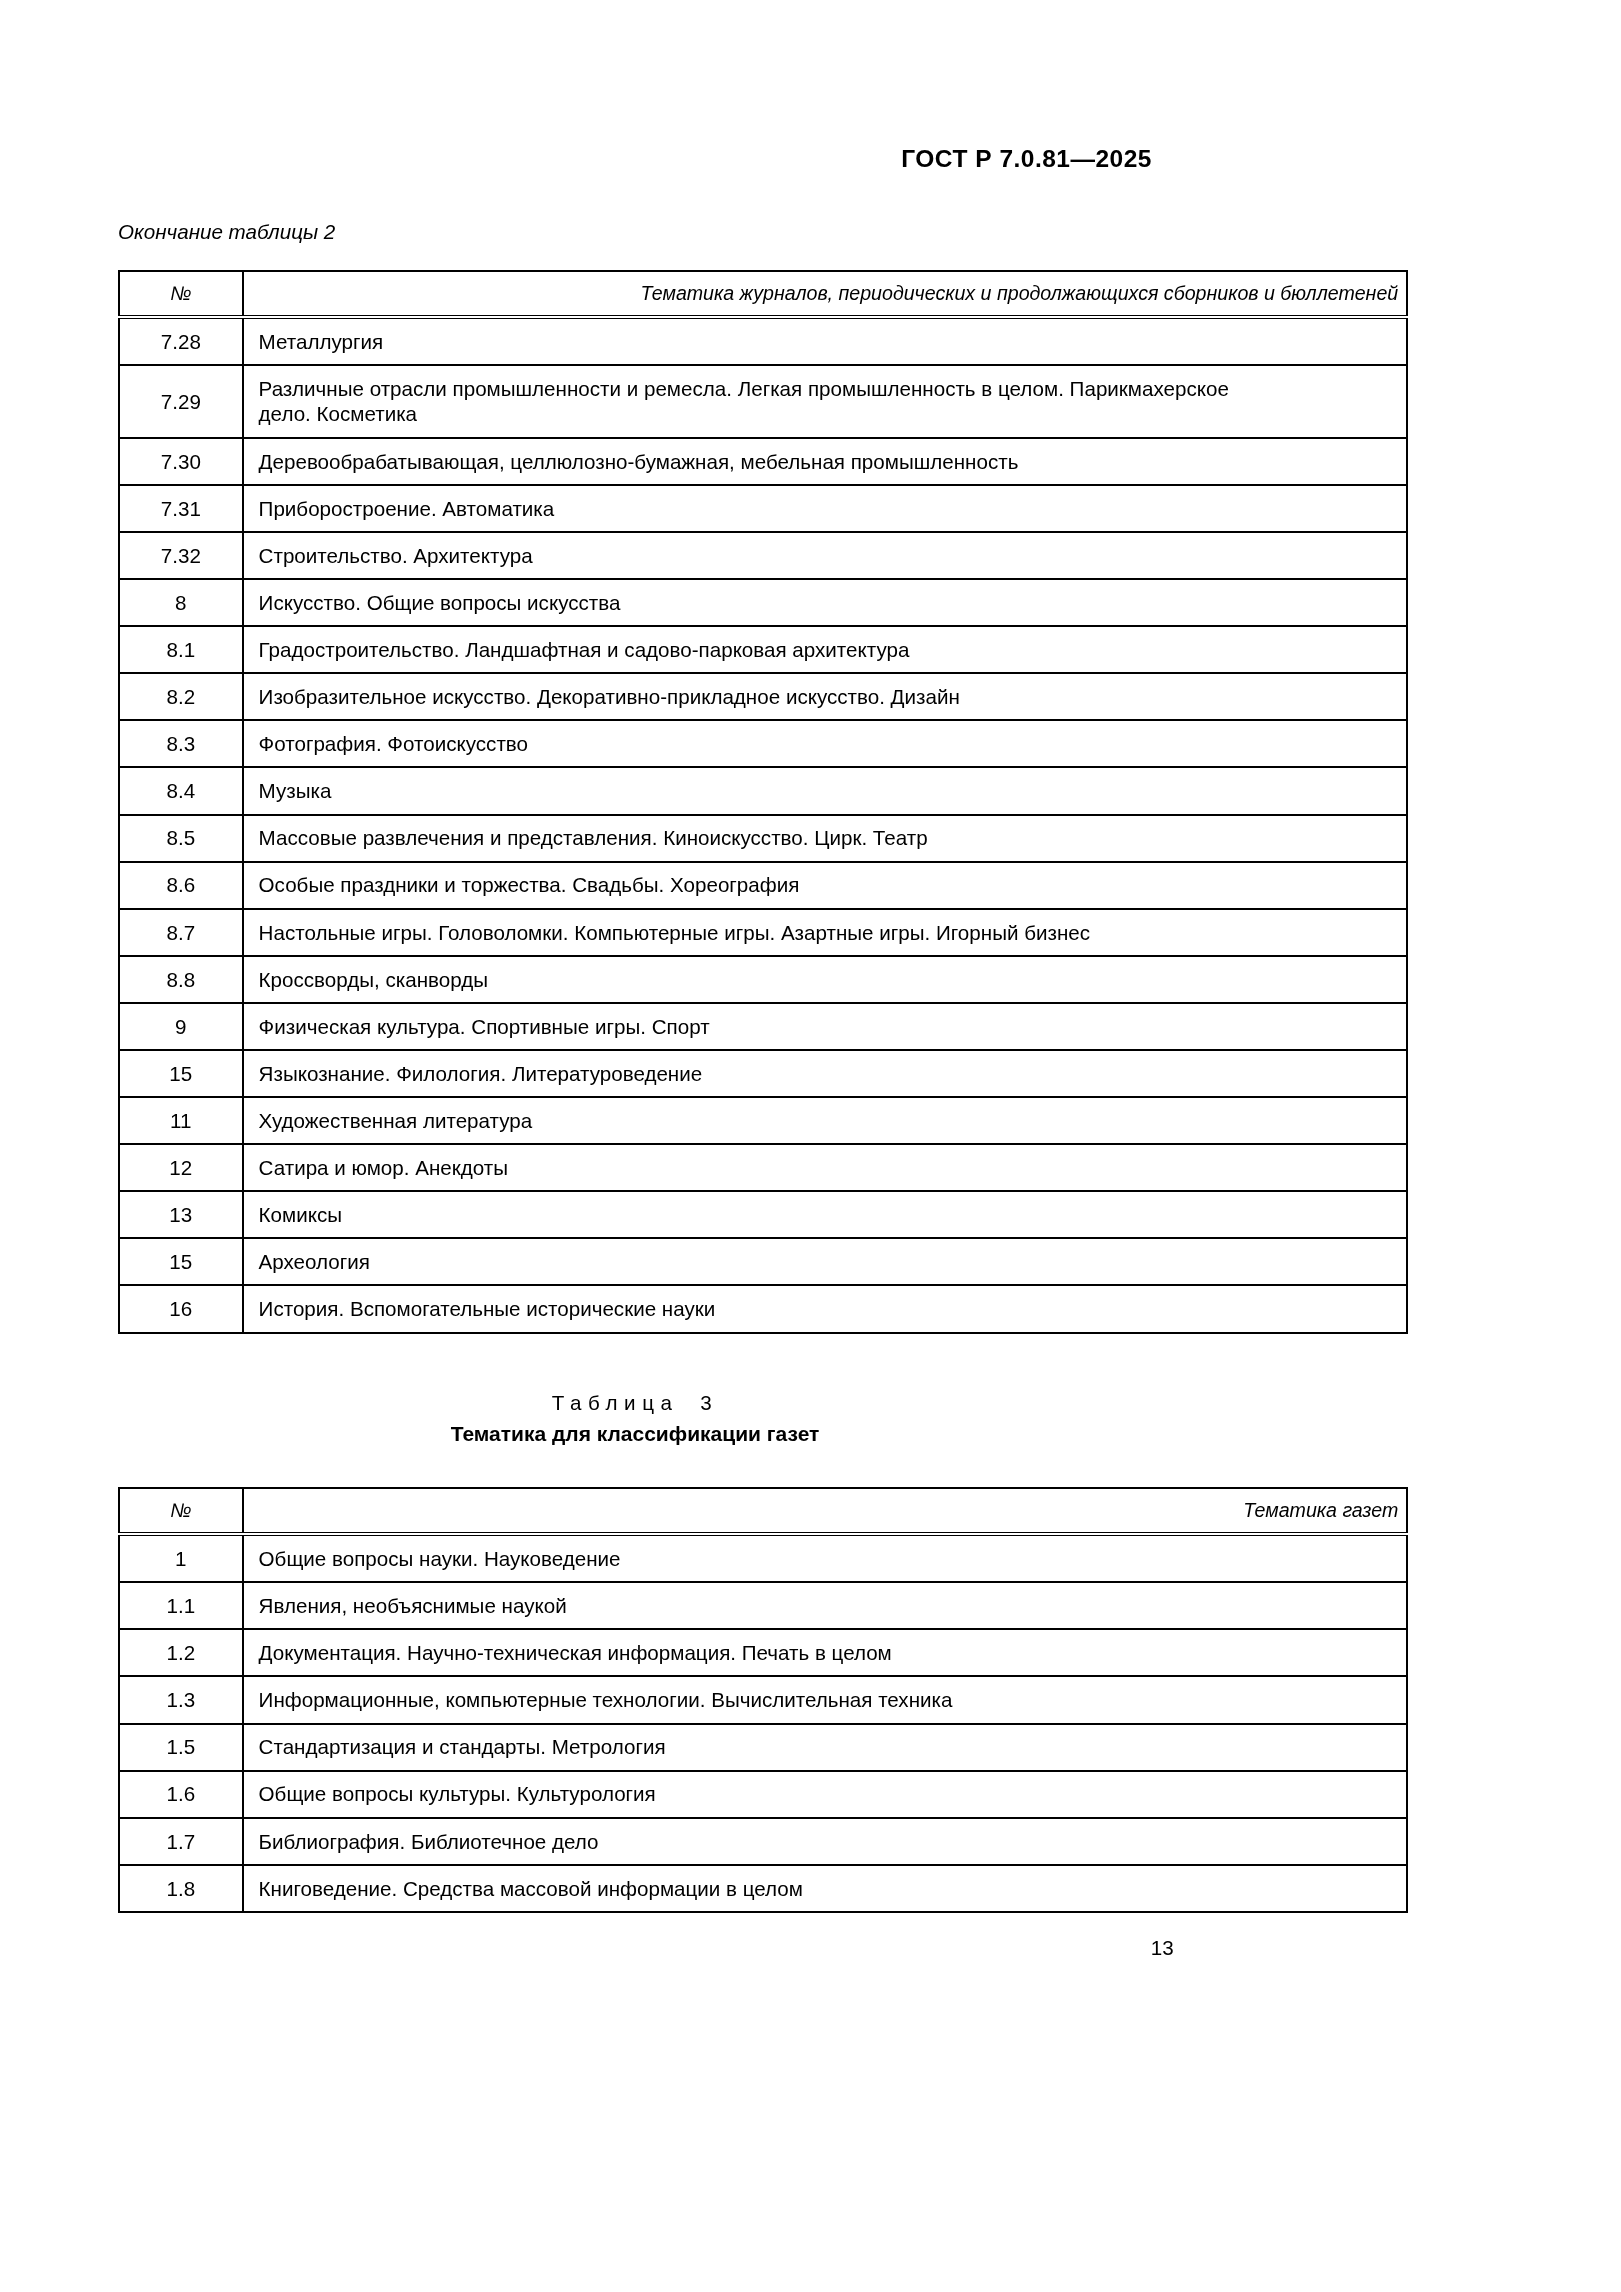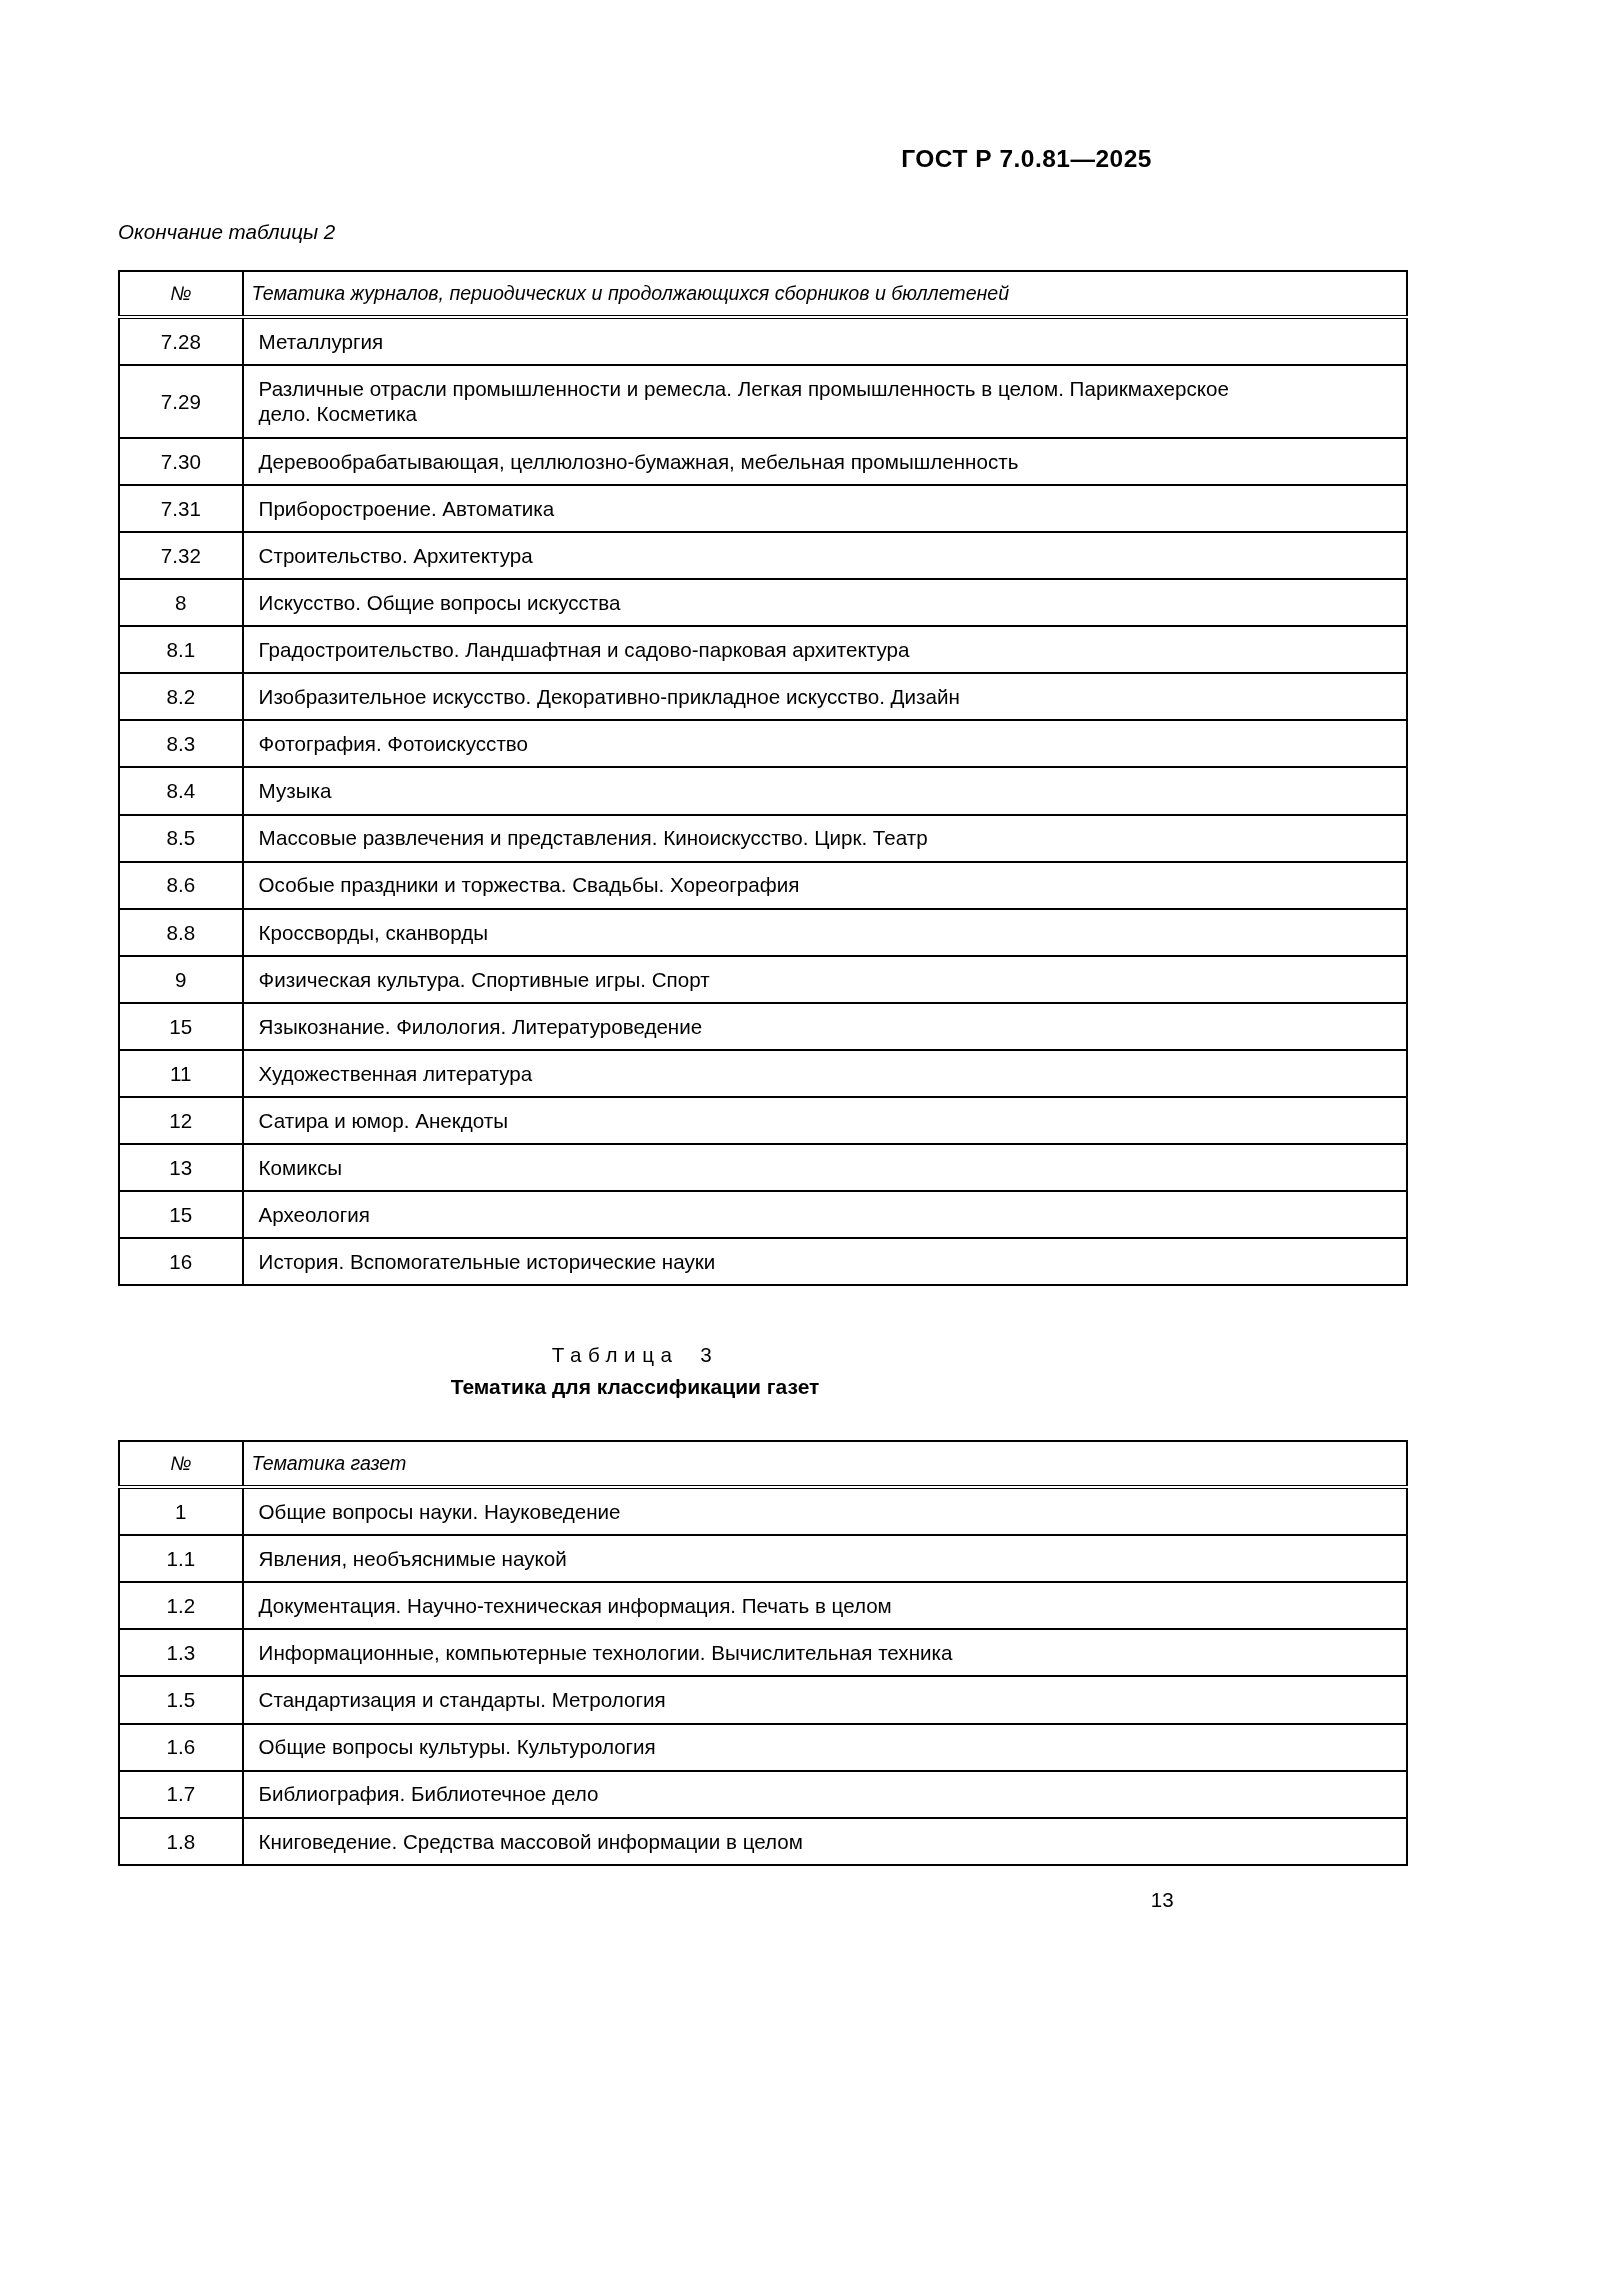--- a/index.html
+++ b/index.html
@@ -46,21 +46,21 @@
   table.gost {
     border: 2.9px solid #000;
   }
   table.gost th {
     border-bottom: 4.9px double #000;
     font-weight: normal;
     font-style: italic;
     font-size: 19.6px;
     padding: 9.8px 7.8px;
     line-height: 23.5px;
-    text-align: left;
+    text-align: right;
   }
   table.gost td {
     font-size: 20.6px;
     line-height: 25.5px;
     padding: 9.8px 7.8px;
     vertical-align: middle;
   }
   table.gost tbody tr:not(:first-child) td {
     border-top: 2.9px solid #000;
   }
@@ -163,20 +163,24 @@
           </tr>
           <tr>
             <td class="col-num">8.5</td>
             <td class="col-topic">Массовые развлечения и представления. Киноискусство. Цирк. Театр</td>
           </tr>
           <tr>
             <td class="col-num">8.6</td>
             <td class="col-topic">Особые праздники и торжества. Свадьбы. Хореография</td>
           </tr>
           <tr>
+            <td class="col-num">8.7</td>
+            <td class="col-topic">Настольные игры. Головоломки. Компьютерные игры. Азартные игры. Игорный бизнес</td>
+          </tr>
+          <tr>
             <td class="col-num">8.8</td>
             <td class="col-topic">Кроссворды, сканворды</td>
           </tr>
           <tr>
             <td class="col-num">9</td>
             <td class="col-topic">Физическая культура. Спортивные игры. Спорт</td>
           </tr>
           <tr>
             <td class="col-num">15</td>
             <td class="col-topic">Языкознание. Филология. Литературоведение</td>

